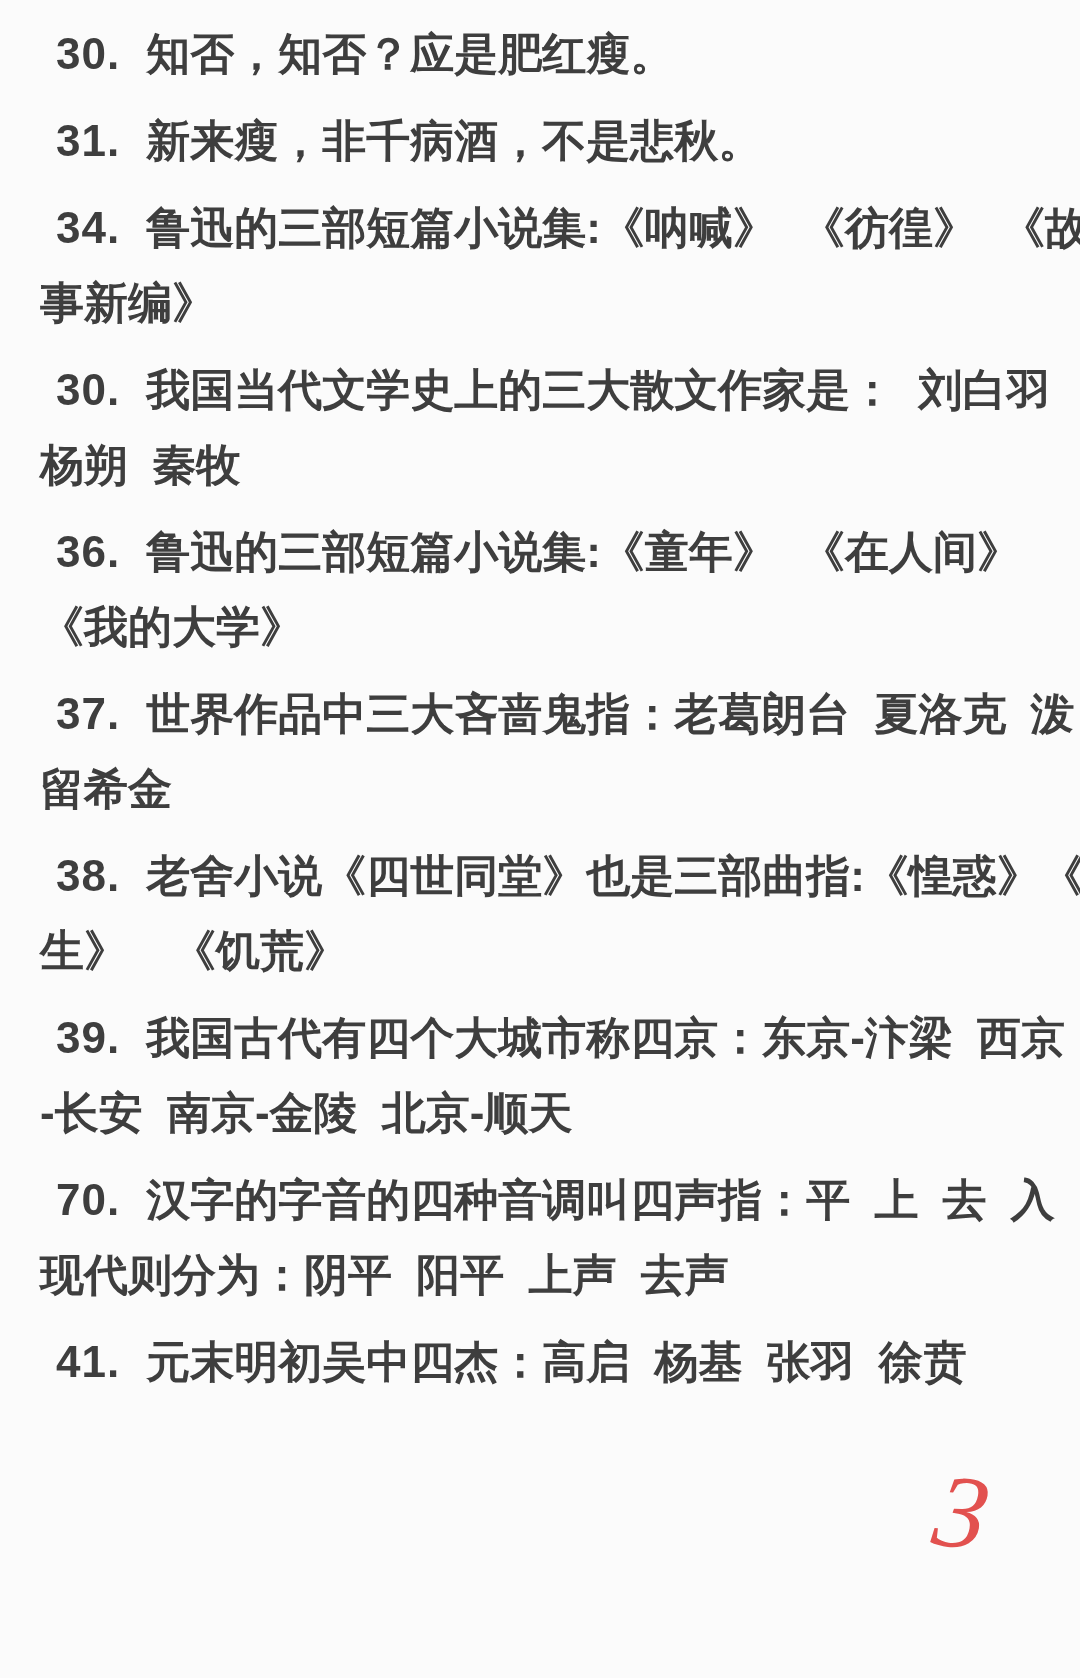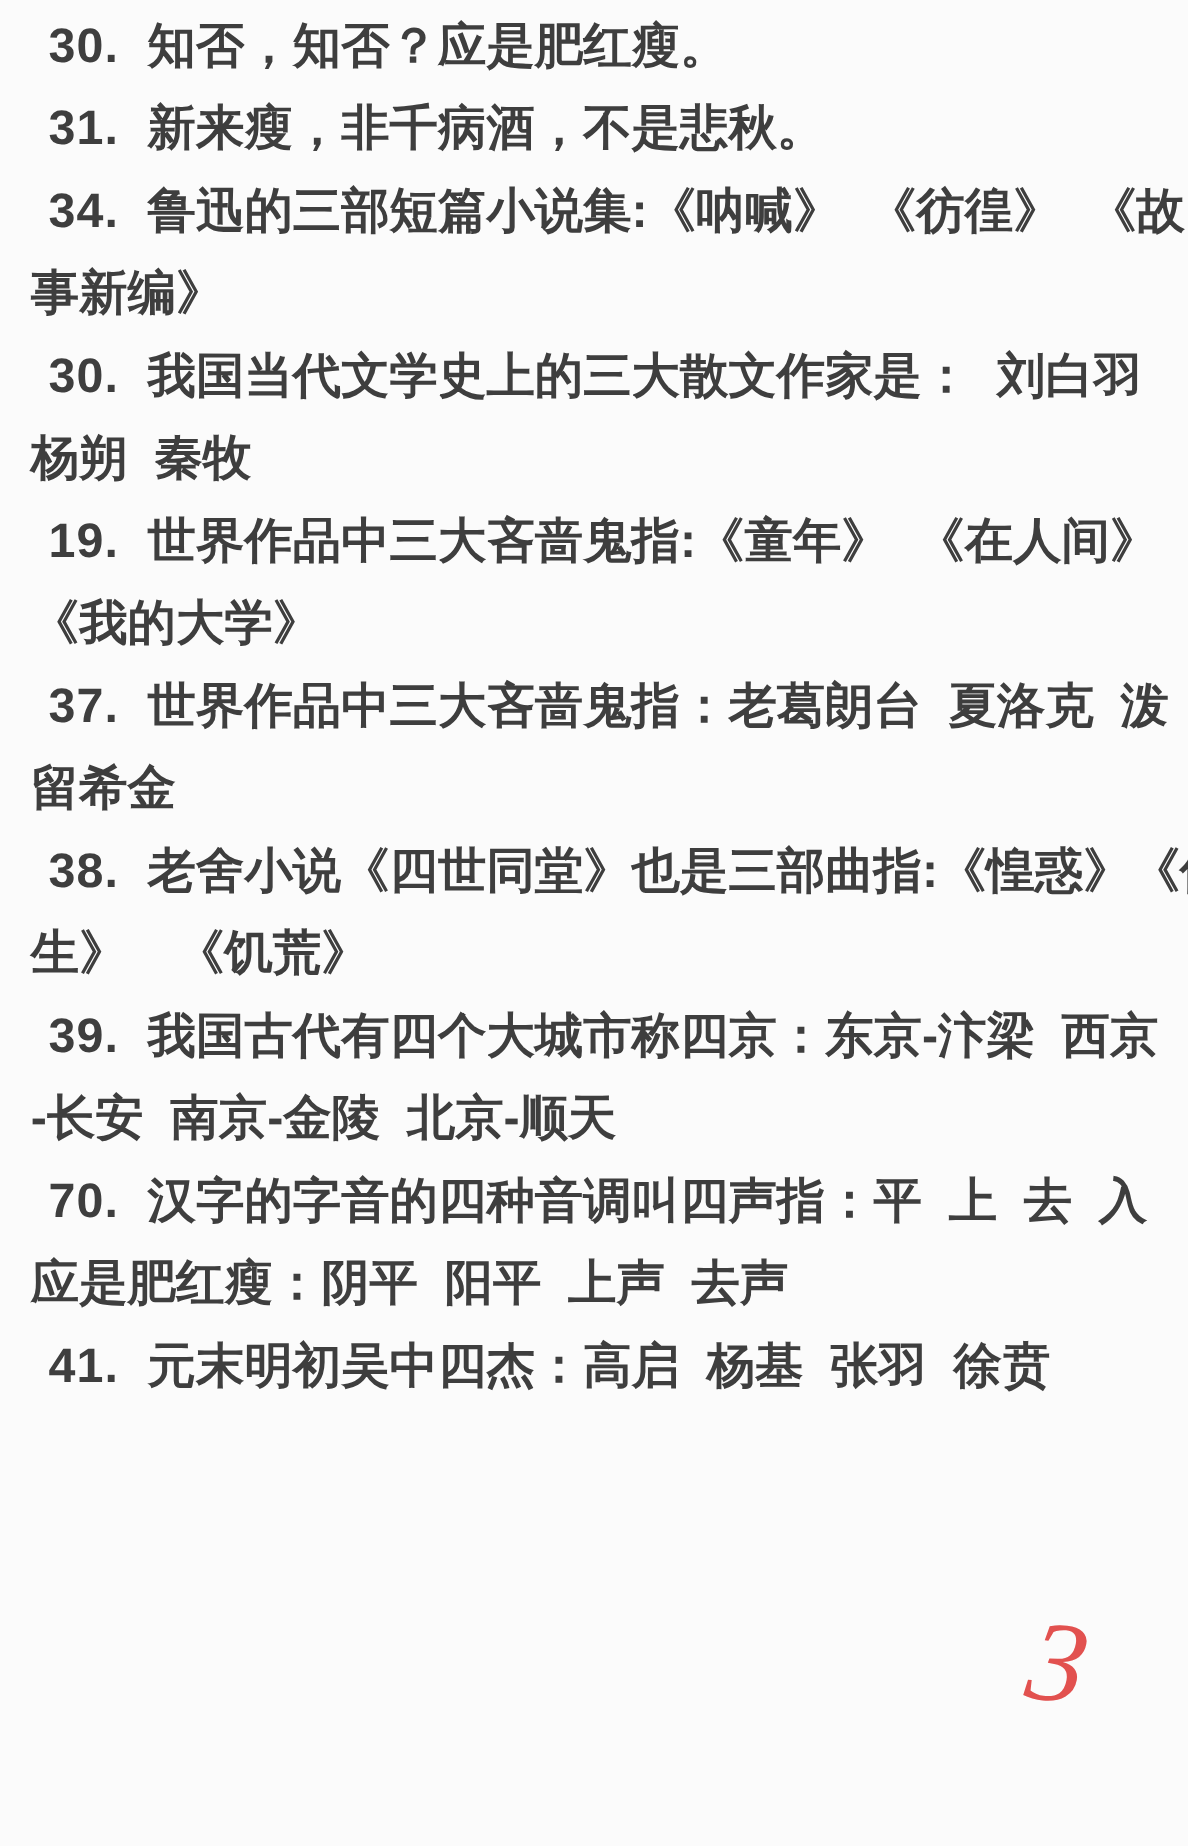--- a/index.html
+++ b/index.html
@@ -18,21 +18,21 @@
     position: absolute;
     top: 4px;
     left: 28px;
     width: 1028px;
     color: #3e3e3e;
     font-weight: 700;
     font-size: 44px;
     line-height: 75px;
   }
   .item {
-    margin: 0;
+    margin: 12px;
   }
   .ln {
     display: block;
     white-space: pre;
     word-spacing: 12px;
   }
   .ln.first {
     padding-left: 16px;
   }
   .num {
@@ -69,38 +69,38 @@
       </p>
       <p class="item">
         <span class="ln first"><span class="num">34.</span><span>鲁迅的三部短篇小说集:《呐喊》 《彷徨》 《故</span></span>
         <span class="ln">事新编》</span>
       </p>
       <p class="item">
         <span class="ln first"><span class="num">30.</span><span>我国当代文学史上的三大散文作家是： 刘白羽</span></span>
         <span class="ln">杨朔 秦牧</span>
       </p>
       <p class="item">
-        <span class="ln first"><span class="num">19.</span><span>世界作品中三大吝啬鬼指:《童年》 《在人间》</span></span>
+        <span class="ln first"><span class="num">36.</span><span>鲁迅的三部短篇小说集:《童年》 《在人间》</span></span>
         <span class="ln">《我的大学》</span>
       </p>
       <p class="item">
         <span class="ln first"><span class="num">37.</span><span>世界作品中三大吝啬鬼指：老葛朗台 夏洛克 泼</span></span>
         <span class="ln">留希金</span>
       </p>
       <p class="item">
         <span class="ln first"><span class="num">38.</span><span>老舍小说《四世同堂》也是三部曲指:《惶惑》《偷</span></span>
         <span class="ln">生》　《饥荒》</span>
       </p>
       <p class="item">
         <span class="ln first"><span class="num">39.</span><span>我国古代有四个大城市称四京：东京-汴梁 西京</span></span>
         <span class="ln">-长安 南京-金陵 北京-顺天</span>
       </p>
       <p class="item">
         <span class="ln first"><span class="num">70.</span><span>汉字的字音的四种音调叫四声指：平 上 去 入</span></span>
-        <span class="ln">应是肥红瘦：阴平 阳平 上声 去声</span>
+        <span class="ln">现代则分为：阴平 阳平 上声 去声</span>
       </p>
       <p class="item">
         <span class="ln first"><span class="num">41.</span><span>元末明初吴中四杰：高启 杨基 张羽 徐贲</span></span>
       </p>
     </div>
 </div>
 
 <div class="page-mark">3</div>
 
 </body></html>

